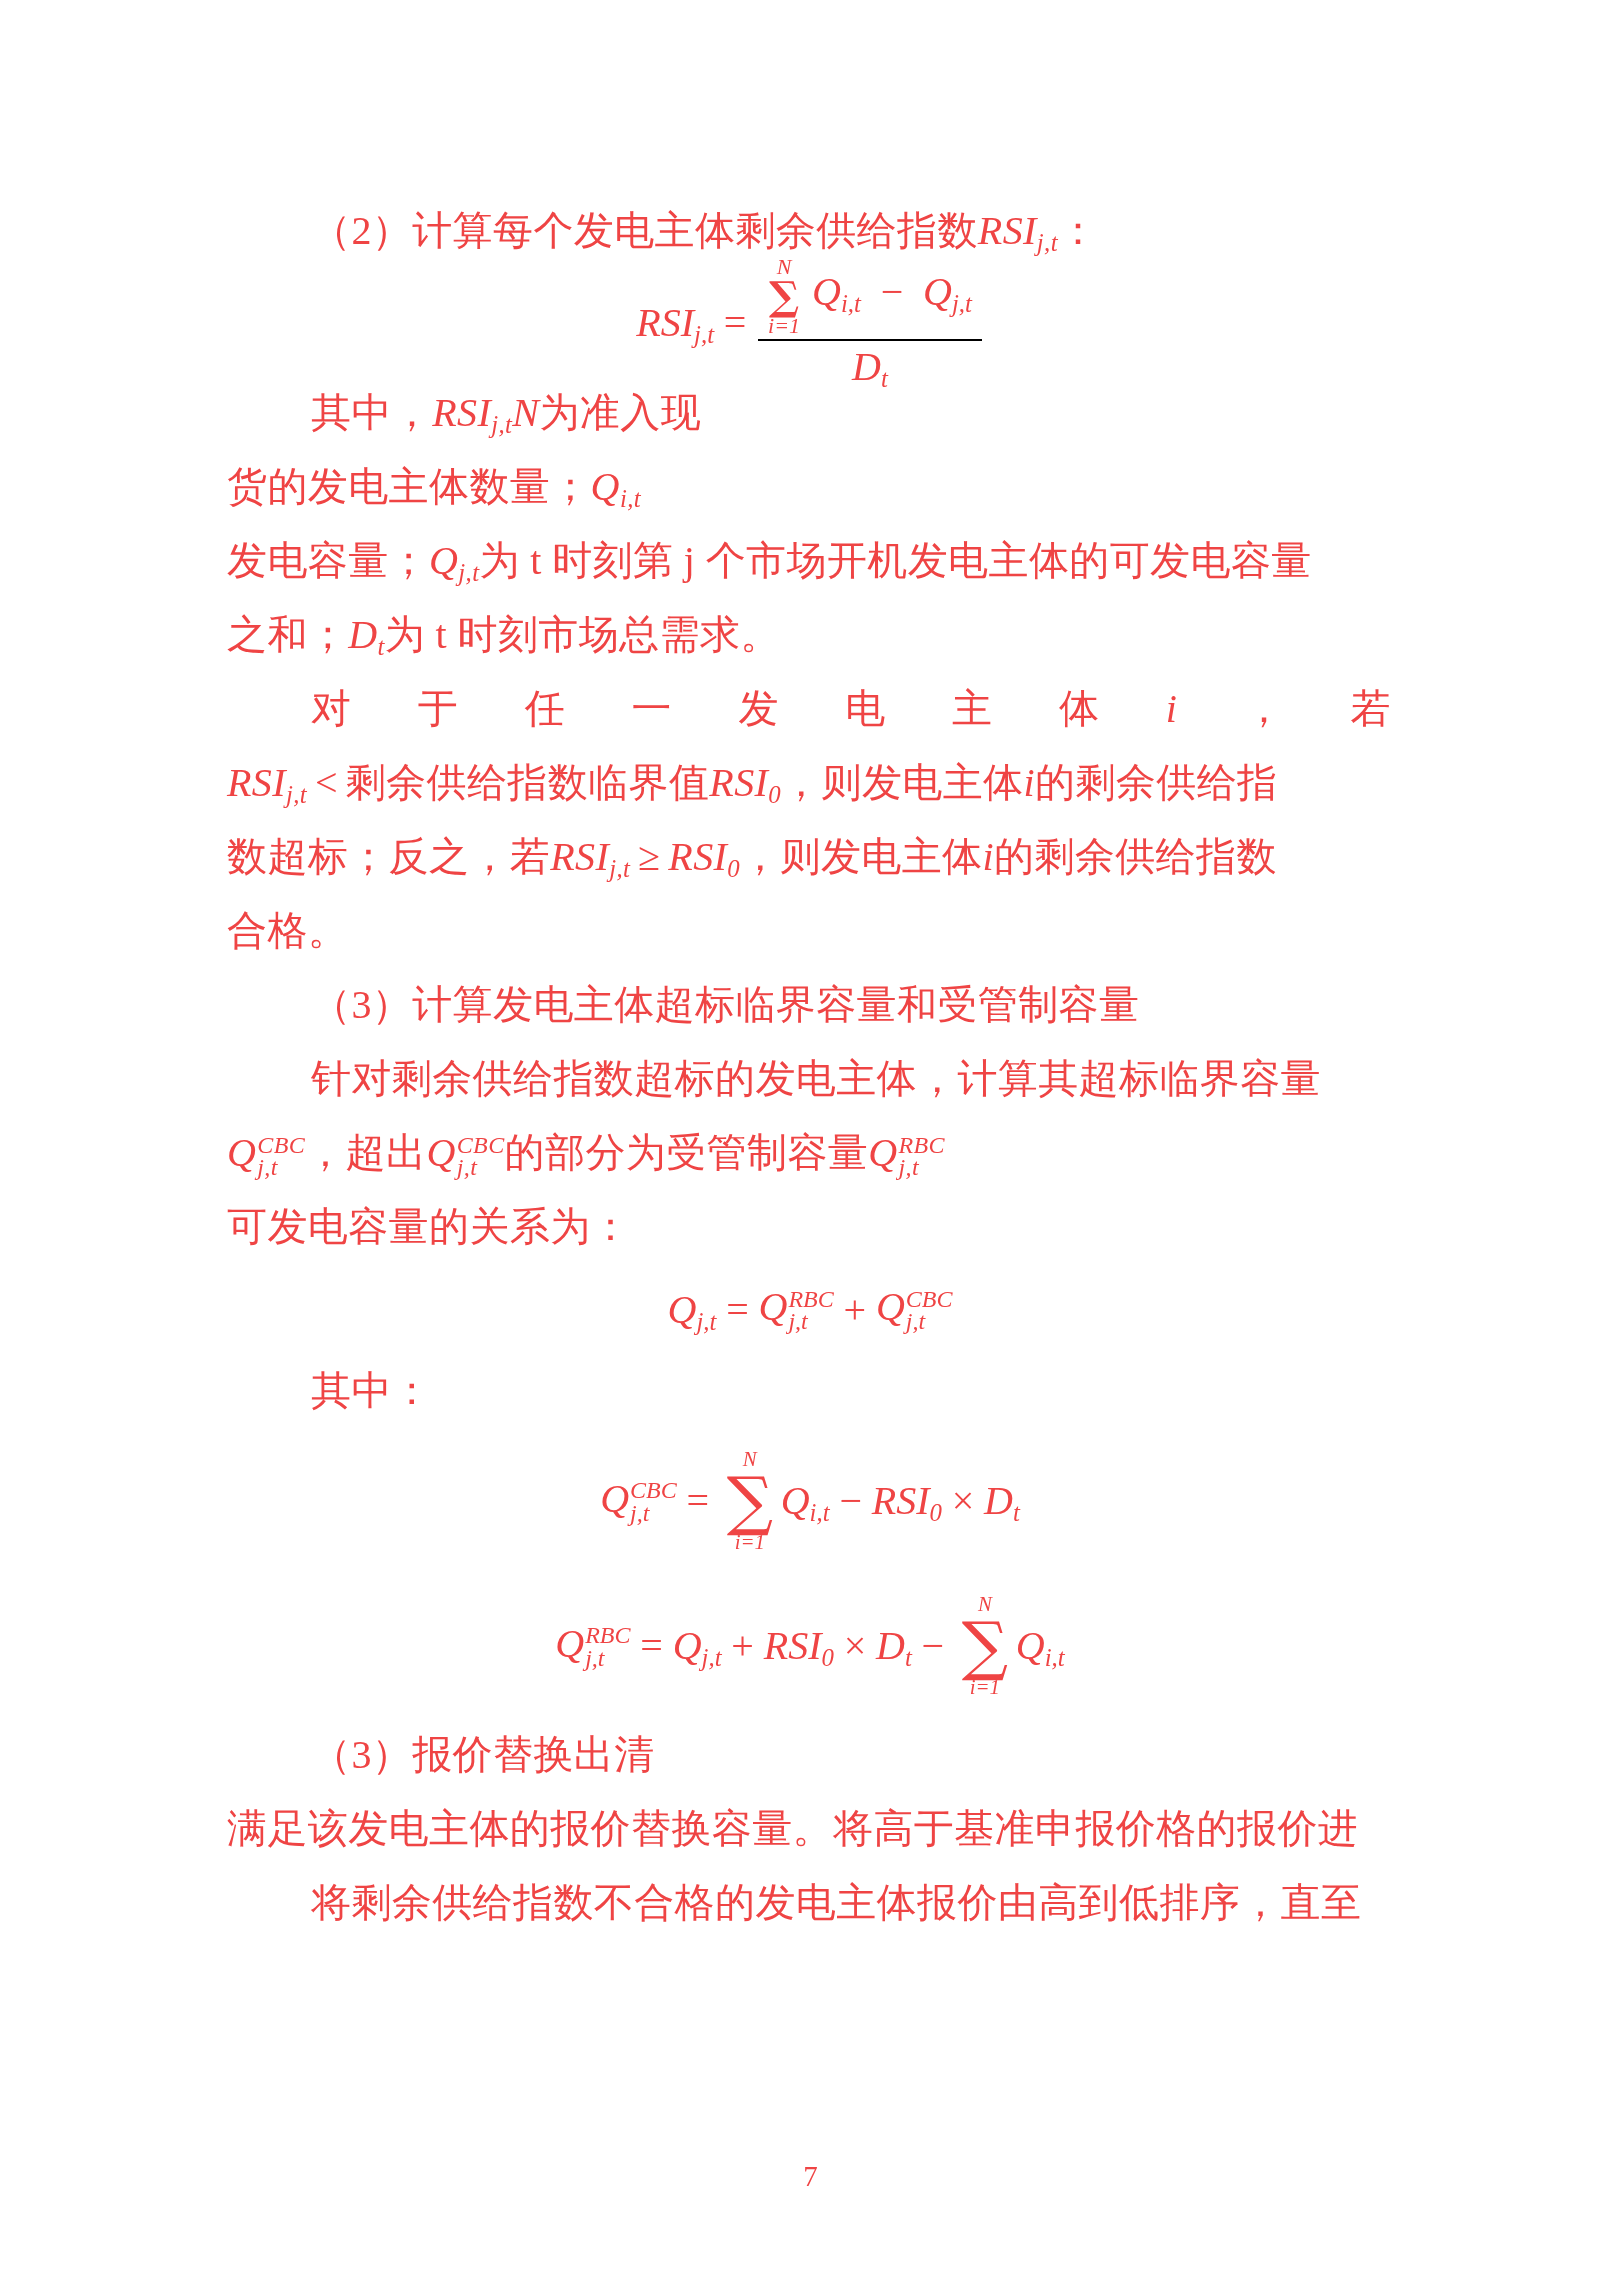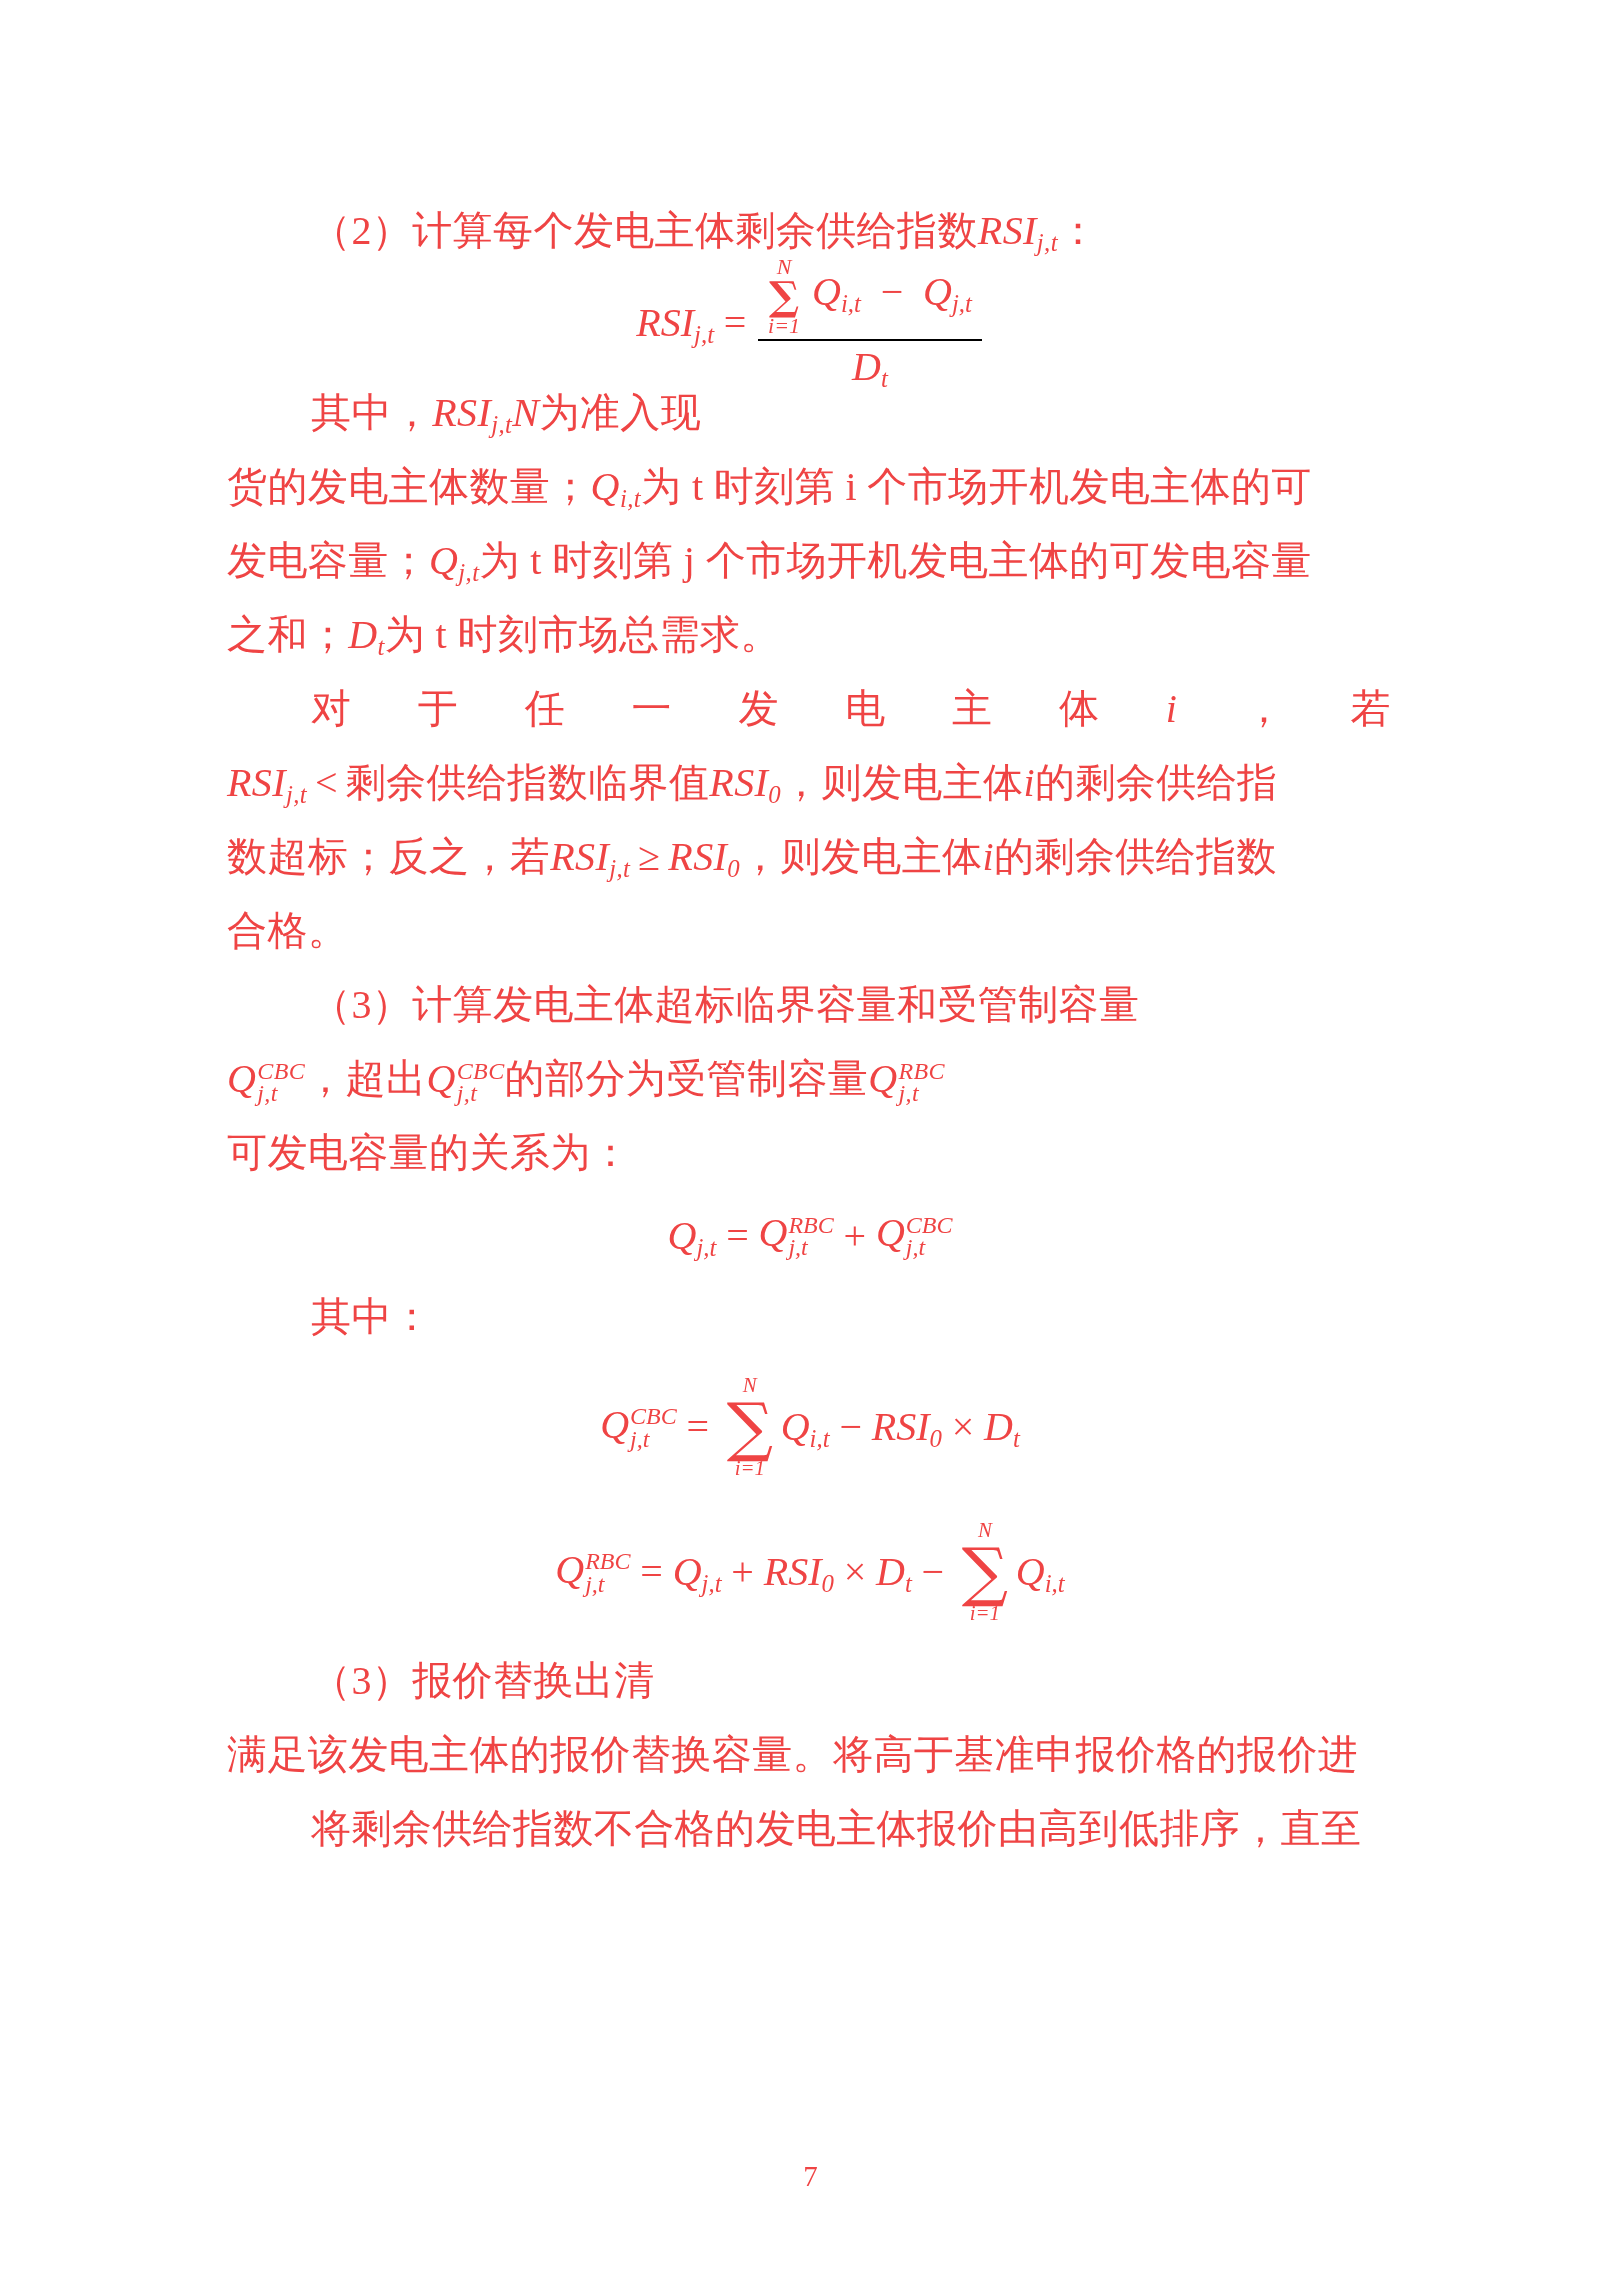--- a/index.html
+++ b/index.html
@@ -190,21 +190,20 @@
 
     <div class="line indent">
       <span class="cn">其中，</span>
         <span class="math"><span>RSI</span><sub>j,t</sub></span>
         <span class="math">N</span>
         <span class="cn">为准入现</span>
     </div>
     <div class="line">
       <span class="cn">货的发电主体数量；</span>
         <span class="math"><span>Q</span><sub>i,t</sub></span>
-        <span class="cn">为 t 时刻第 i 个市场开机发电主体的可</span>
     </div>
     <div class="line">
       <span class="cn">发电容量；</span>
         <span class="math"><span>Q</span><sub>j,t</sub></span>
         <span class="cn">为 t 时刻第 j 个市场开机发电主体的可发电容量</span>
     </div>
     <div class="line">
       <span class="cn">之和；</span>
         <span class="math"><span>D</span><sub>t</sub></span>
         <span class="cn">为 t 时刻市场总需求。</span>
@@ -242,20 +241,23 @@
         <span class="cn"> 的剩余供给指数</span>
     </div>
     <div class="line">
       <span class="cn">合格。</span>
     </div>
 
     <div class="line indent">
       <span class="cn">（3）计算发电主体超标临界容量和受管制容量</span>
     </div>
 
+    <div class="line indent">
+      <span class="cn">针对剩余供给指数超标的发电主体，计算其超标临界容量</span>
+    </div>
     <div class="line">
       <span class="math"><span>Q</span><span class="ssbox">
             <span class="sup-part">CBC</span>
             <span class="sub-part">j,t</span>
           </span></span>
         <span class="cn">，超出</span>
         <span class="math"><span>Q</span><span class="ssbox">
             <span class="sup-part">CBC</span>
             <span class="sub-part">j,t</span>
           </span></span>

